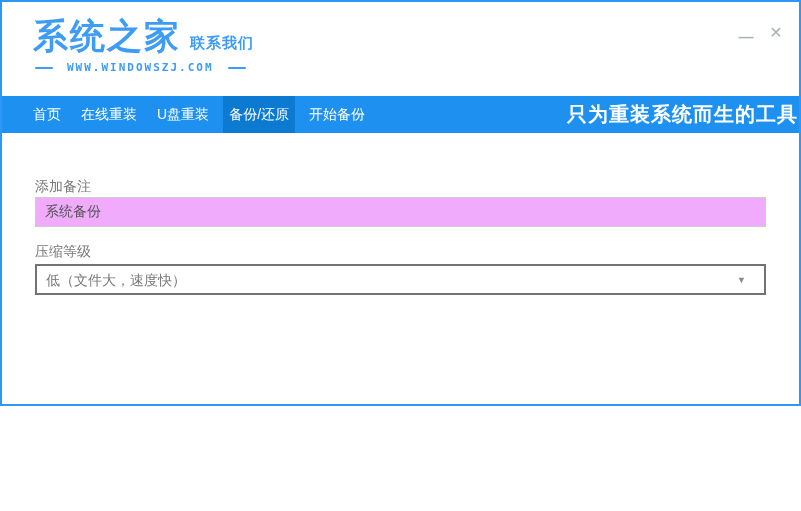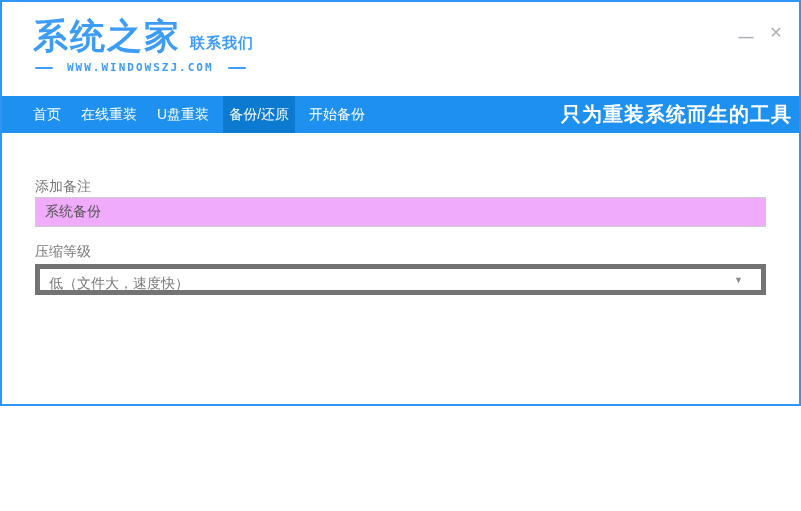--- a/index.html
+++ b/index.html
@@ -54,42 +54,42 @@
   }
   .nav-items{display:flex;align-items:stretch;gap:20px;}
   .nav-item{
     line-height:37px;white-space:nowrap;cursor:pointer;
   }
   .nav-item.active{
     background:var(--nav-active-bg);
     padding:0 6px;margin:0 -6px;
   }
   .slogan{
-    margin-left:auto;align-self:center;margin-right:7px;
+    margin-left:auto;align-self:center;margin-right:1px;
     font-size:20px;font-weight:bold;letter-spacing:1px;white-space:nowrap;
   }
   
   .field-label{
     position:absolute;left:33px;
     font-size:14px;color:#777;
   }
   .note-label{top:176px;text-align:center;}
   .note-input{
     position:absolute;left:33px;top:195px;
     width:731px;height:30px;
     border:1px solid #ccc;background:#f0abfc;
     padding:0 9px;font-size:14px;color:#555;
     font-family:"Liberation Sans","DejaVu Sans",sans-serif;
     outline:none;
   }
   .compression-label{top:241px;}
   .combobox{
     position:absolute;left:33px;top:262px;
     width:731px;height:31px;
-    border:5px solid #737373;background:#fff;
+    border:2px solid #737373;background:#fff;
     cursor:pointer;
   }
   .combobox .value{
     display:block;line-height:29px;padding-left:9px;
     font-size:14px;color:#777;
   }
   .combobox .arrow{
     position:absolute;right:18px;top:50%;transform:translateY(-50%);
     font-size:9px;color:#8a8a8a;line-height:1;
   }

